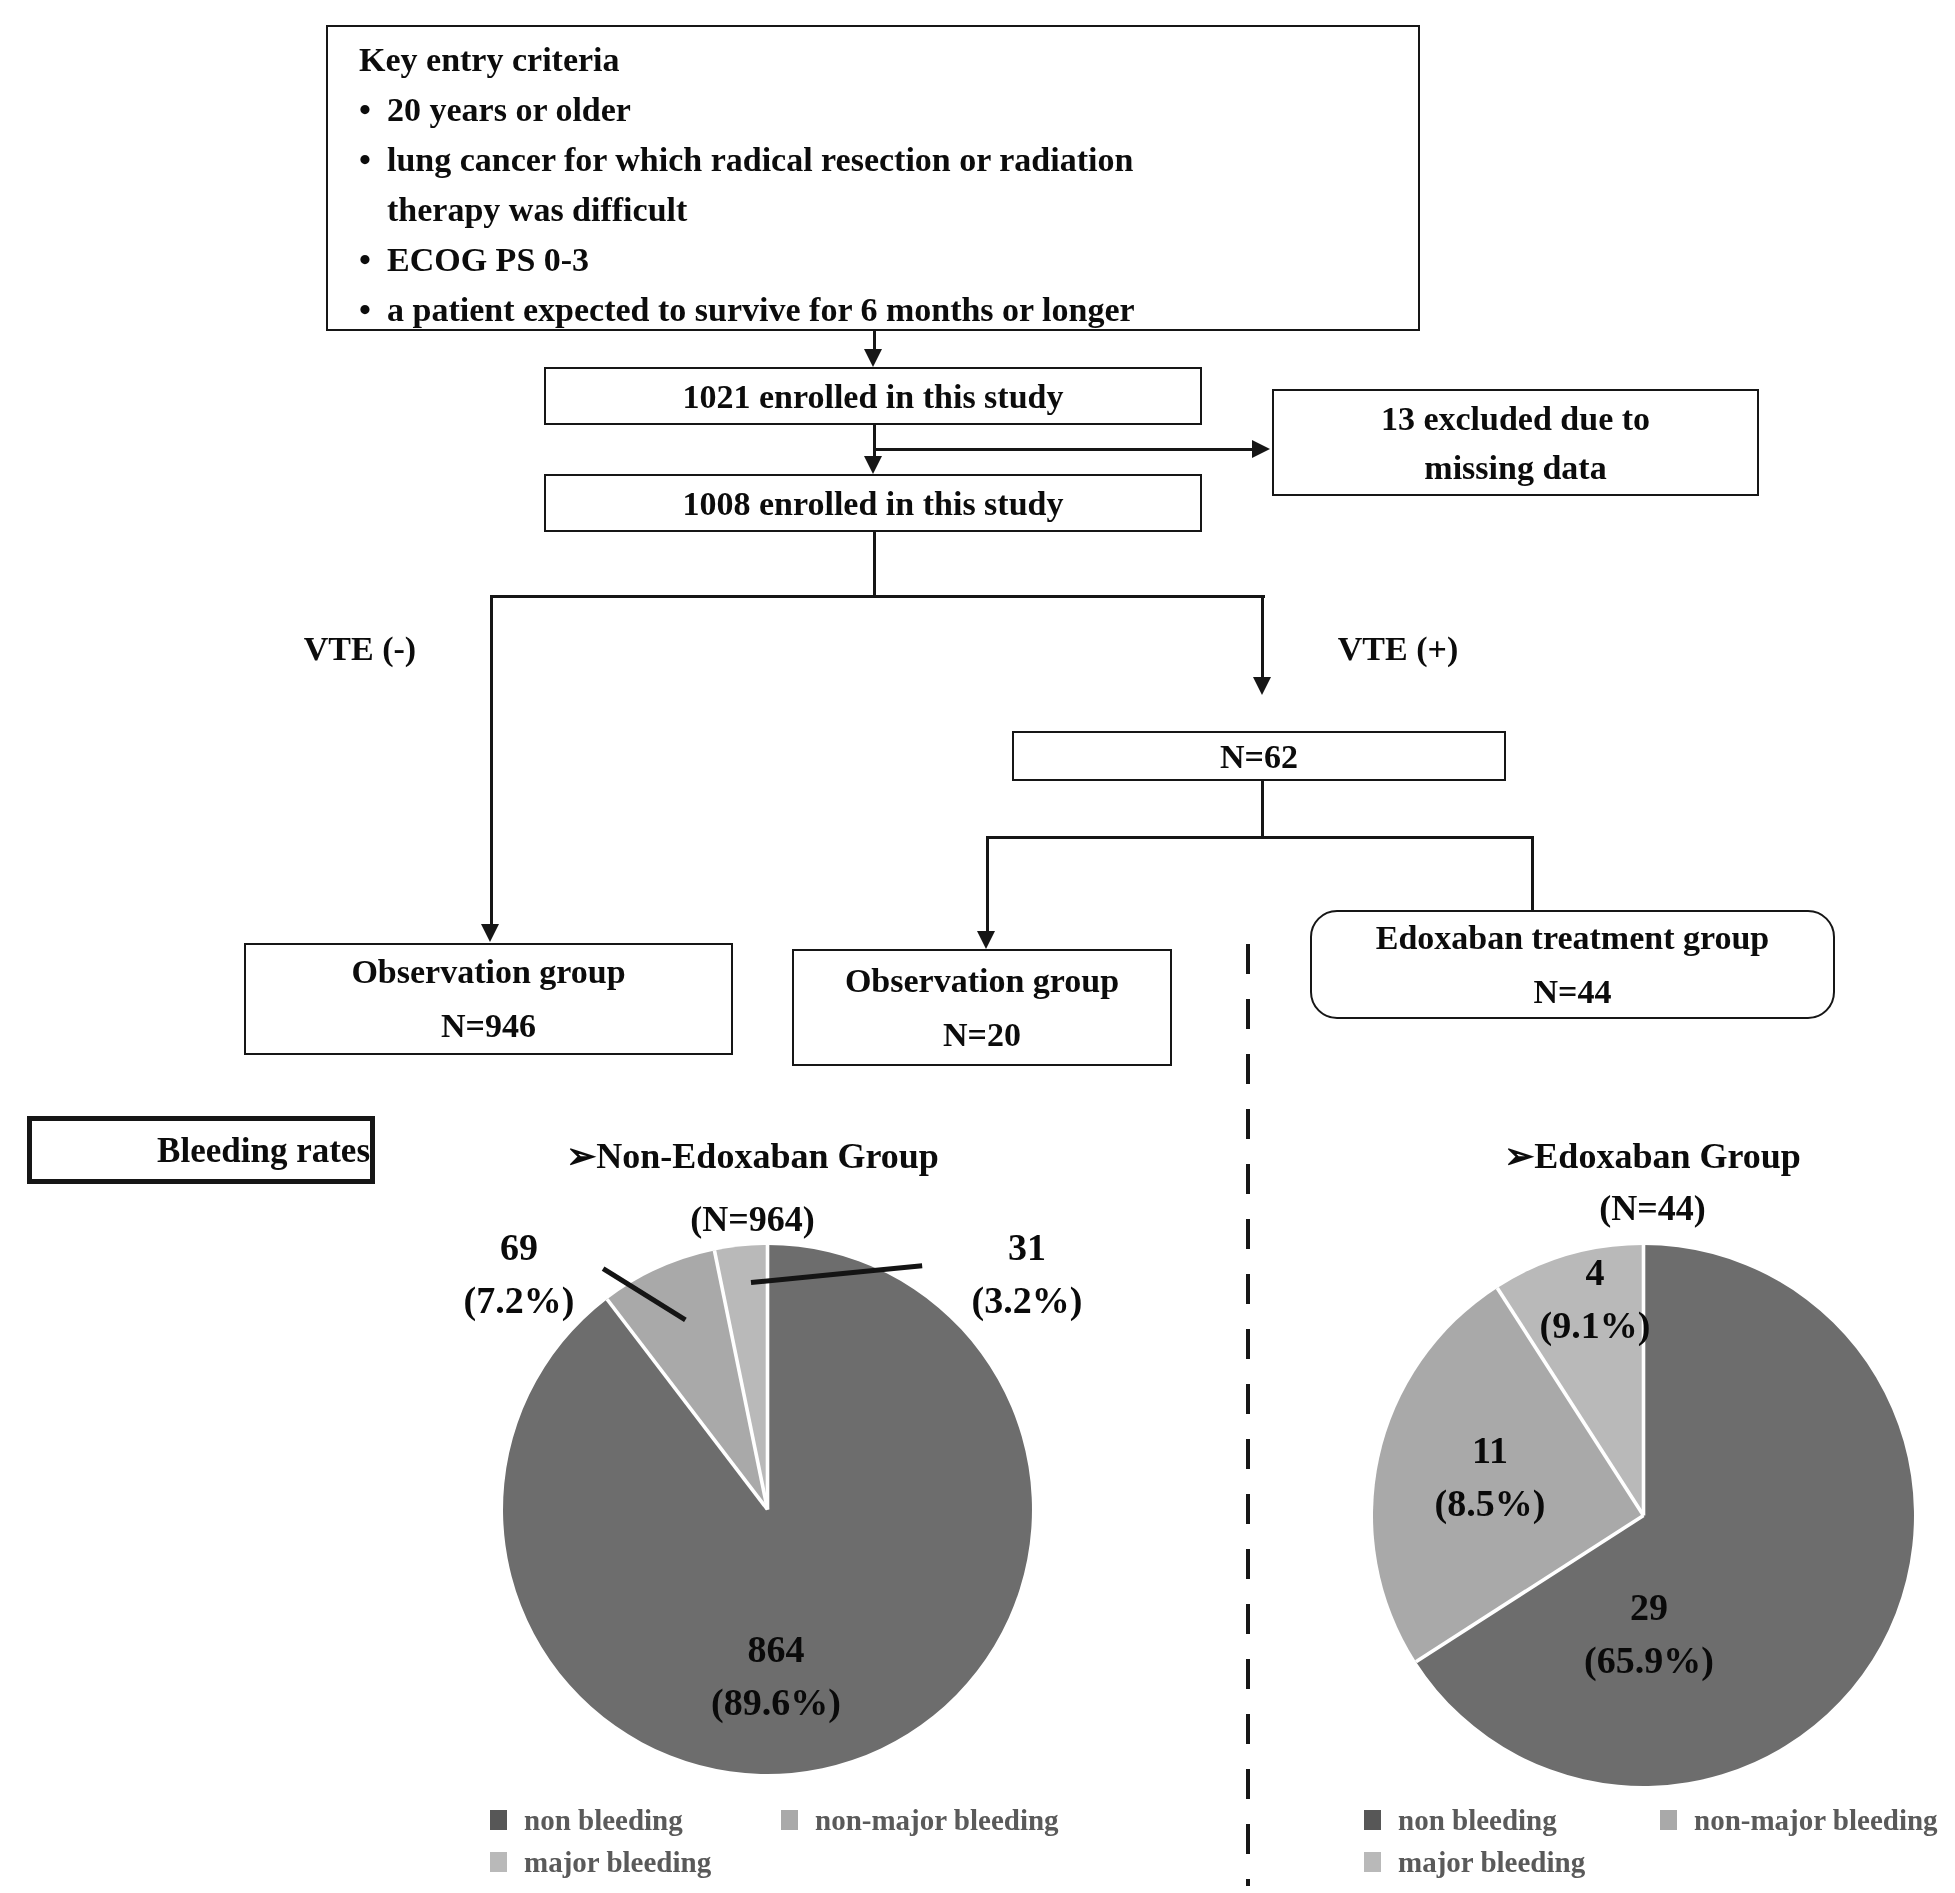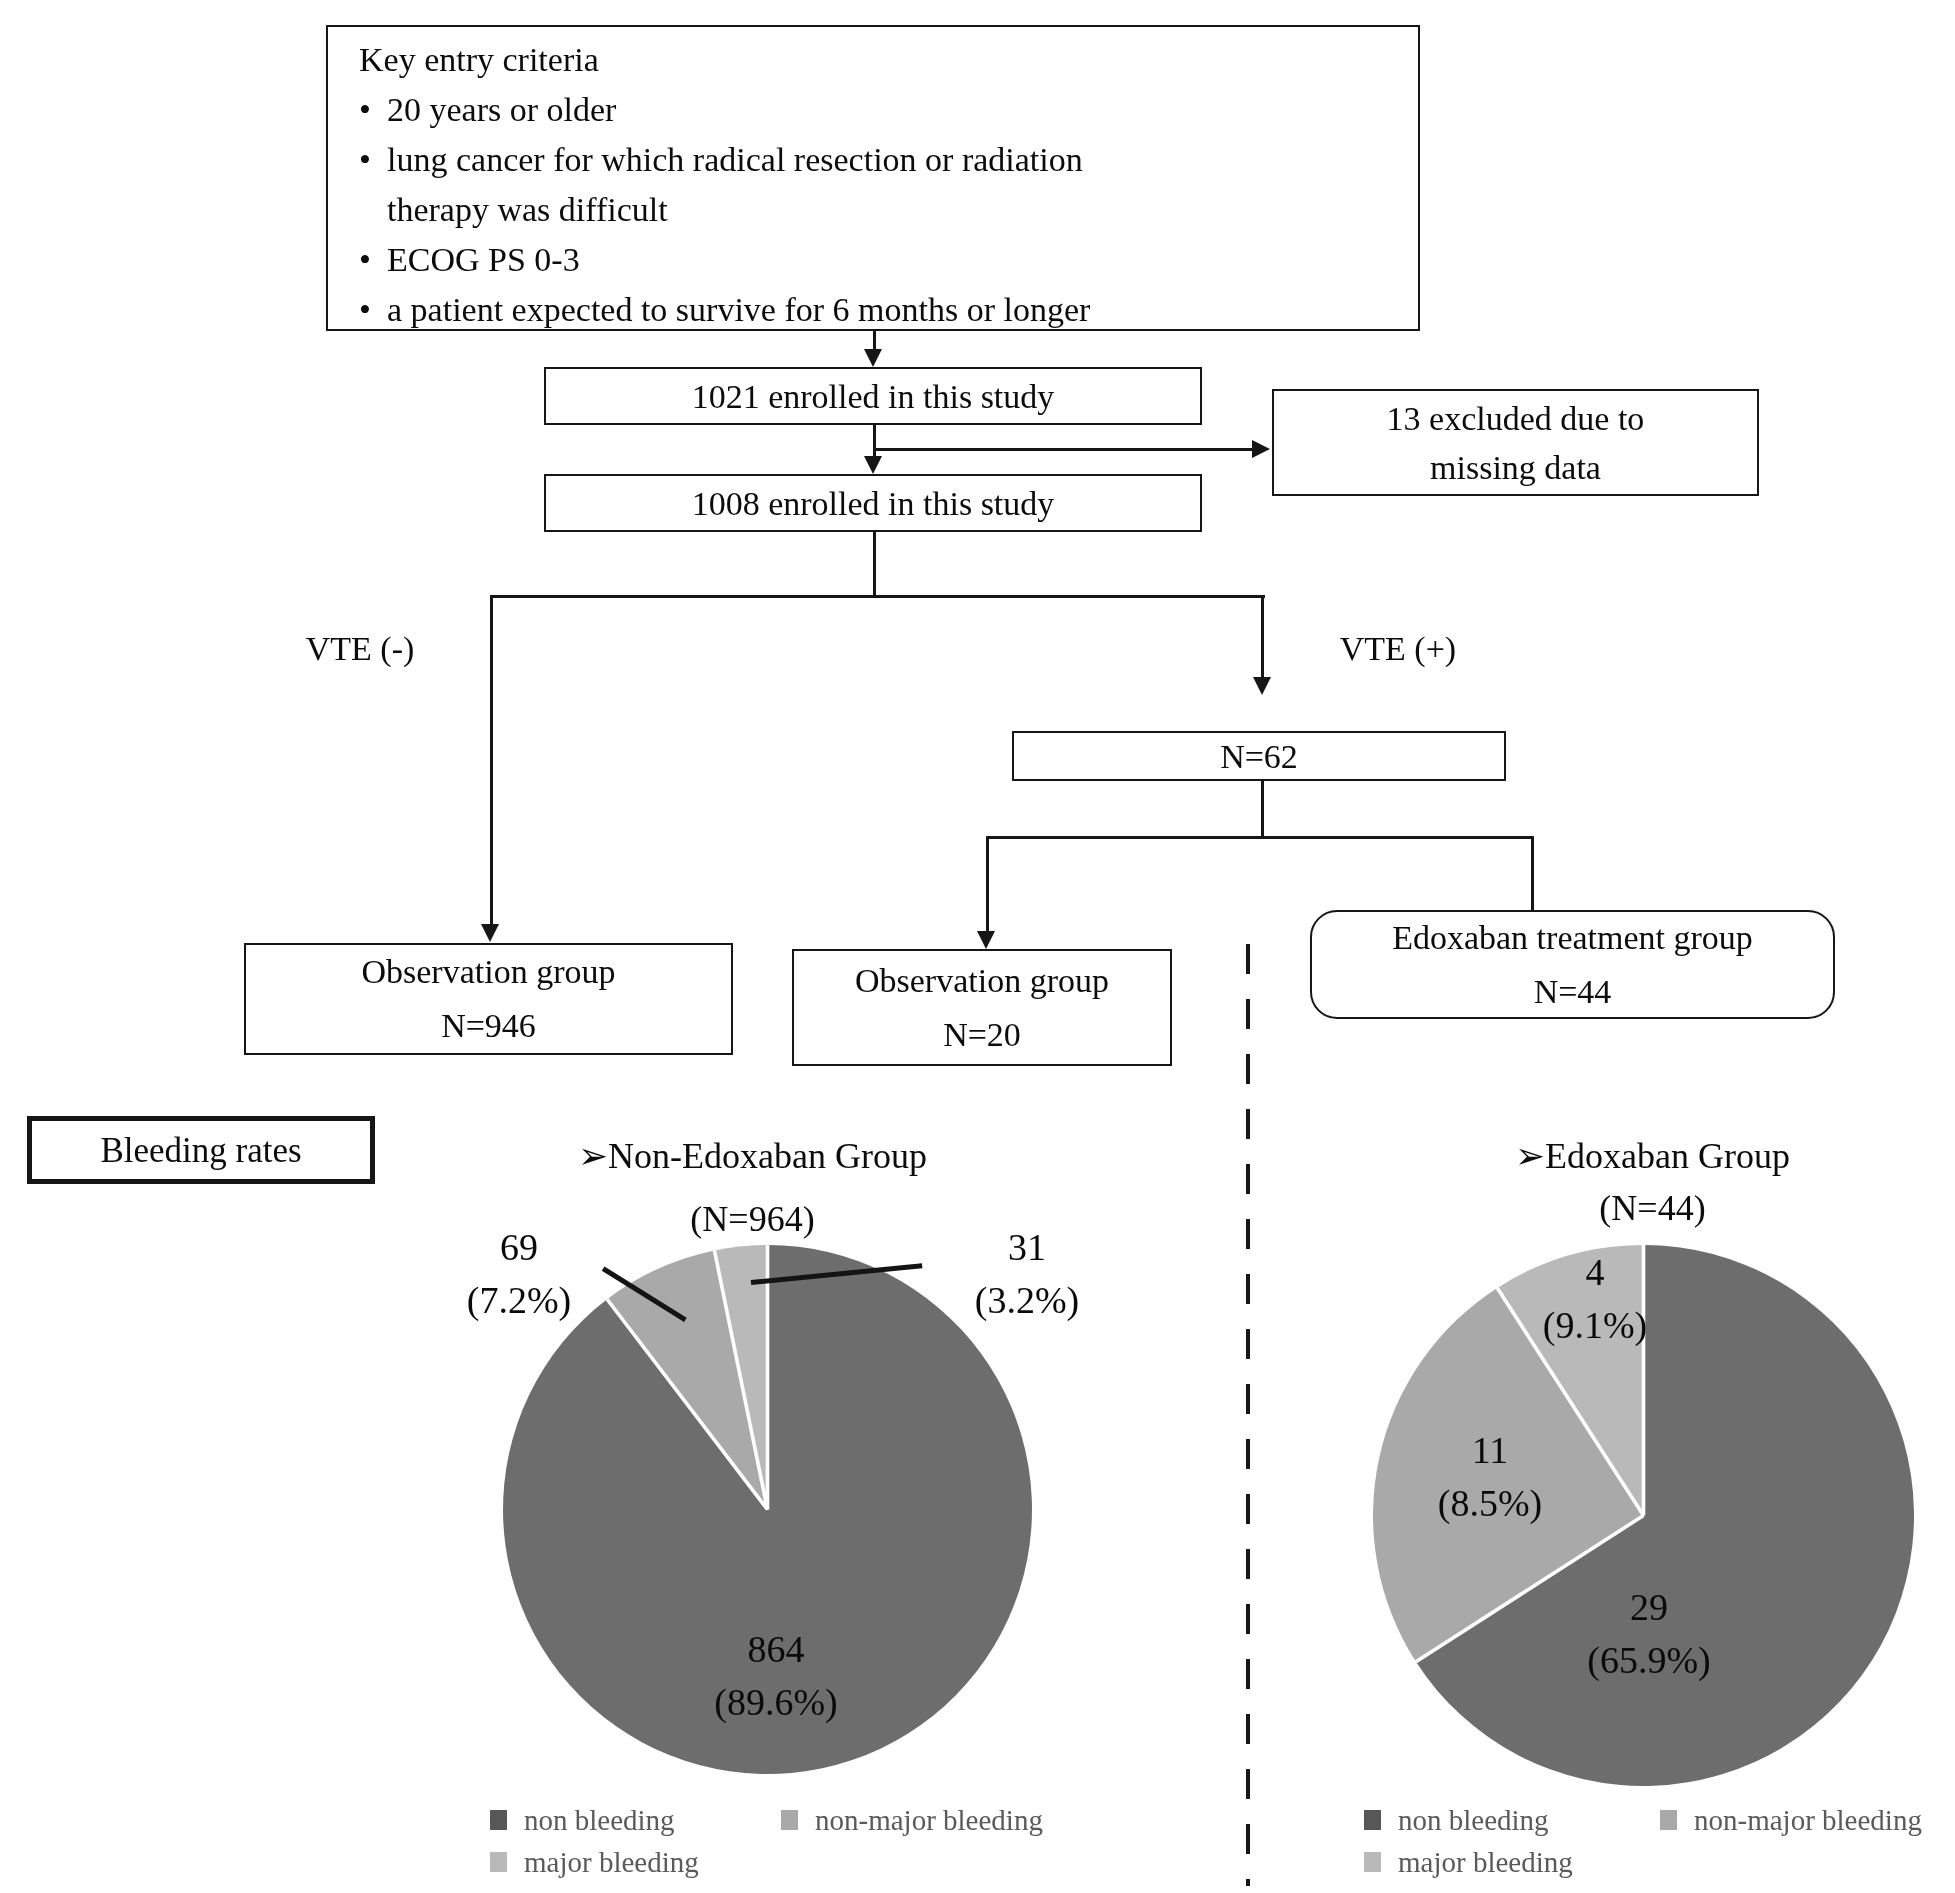--- a/index.html
+++ b/index.html
@@ -2,21 +2,21 @@
 <html style="font-size:9.6px"><head>
 <meta charset="utf-8">
 <style>
   html,body{margin:0;padding:0;background:#ffffff;}
   #canvas{
     position:relative;
     width:1955px;
     height:1893px;
     background:#ffffff;
     font-family:"Liberation Serif","DejaVu Serif",serif;
-    font-weight:normal;
+    font-weight:bold;
     color:#0c0c0c;
     overflow:hidden;
   }
   .box{
     position:absolute;
     border:2.4px solid #161616;
     background:#ffffff;
     display:flex;
     flex-direction:column;
     align-items:center;
@@ -30,21 +30,21 @@
     align-items:flex-start;
     justify-content:flex-start;
     text-align:left;
     padding:8.4px 18px 0 31px;
     font-size:34px;
     line-height:50px;
   }
   .bullet-row{display:flex;}
   .bullet-dot{width:28px;flex:0 0 28px;}
   .bullet-text{white-space:pre-line;}
-  .thick{border-width:5.4px;}
+  .thick{border-width:5.4px;align-items:flex-end;}
   .vline,.hline{position:absolute;background:#161616;}
   .vline{width:3px;}
   .hline{height:3px;}
   .dashline{
     position:absolute;
     width:4.2px;
     background:repeating-linear-gradient(to bottom,#161616 0 30px,transparent 30px 55px);
   }
   .arr-down{
     position:absolute;width:0;height:0;

